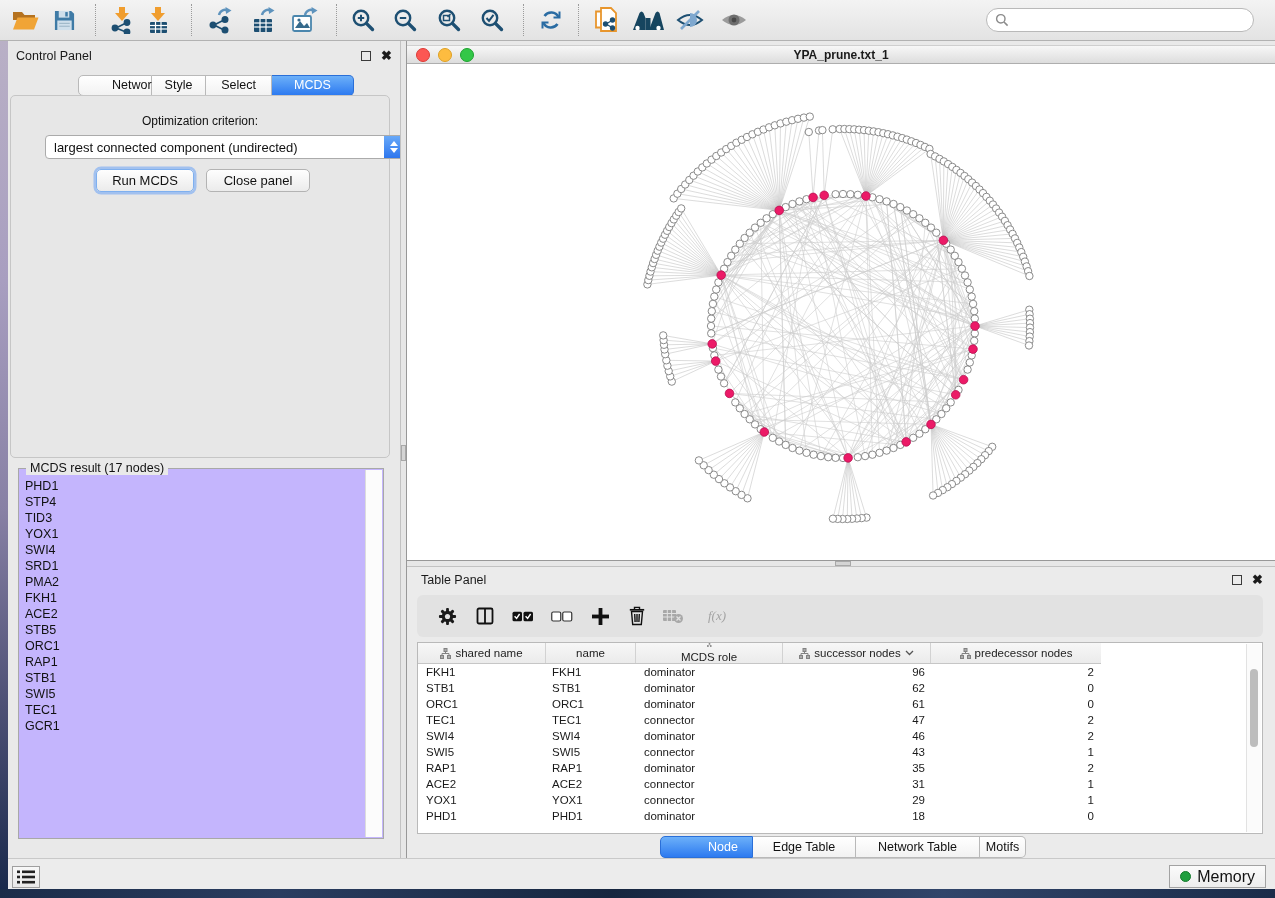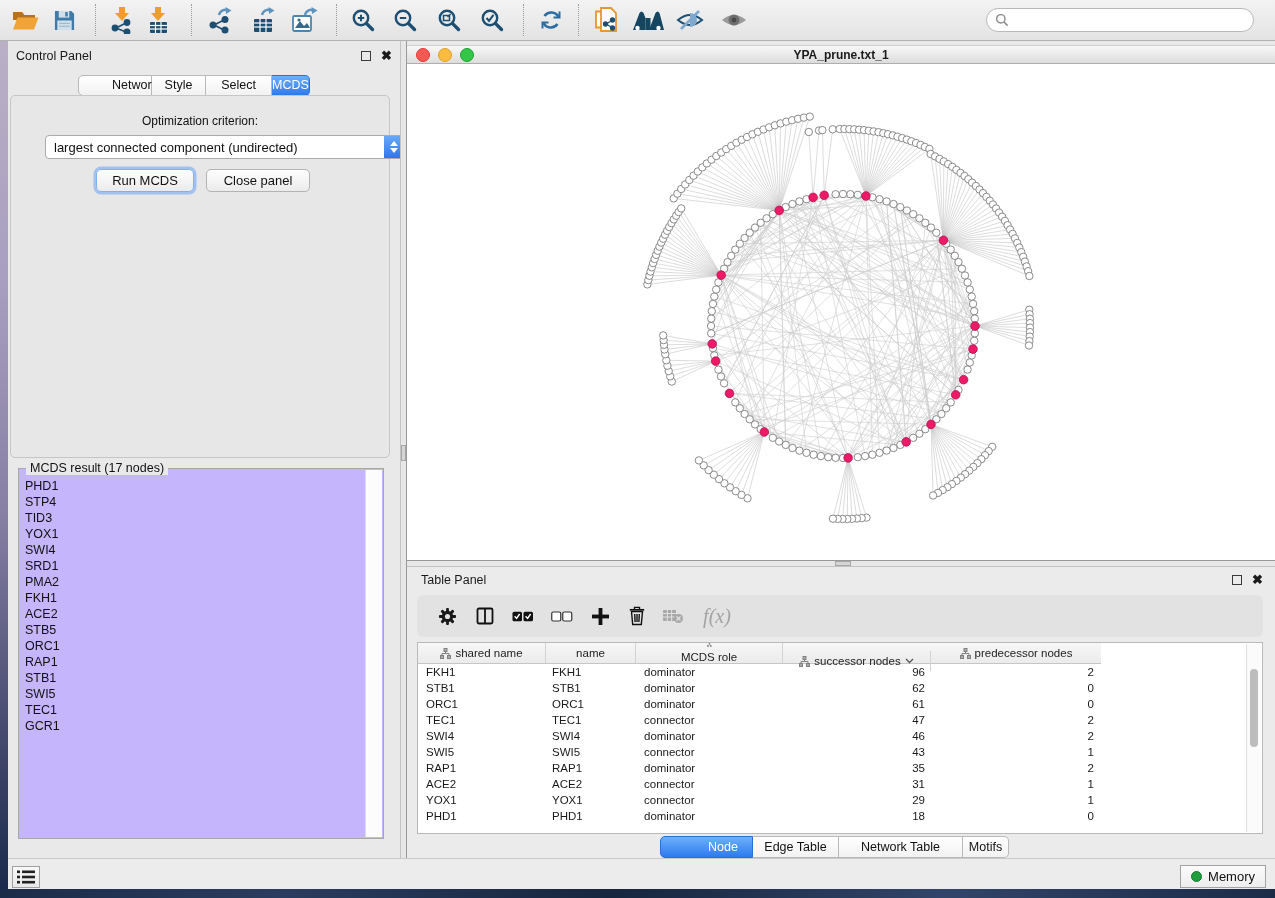--- a/index.html
+++ b/index.html
@@ -27,21 +27,21 @@
   .cp-header{position:absolute;left:8px;top:6px;right:8px;height:18px;display:flex;align-items:center;}
   .cp-header .spacer,.tp-header .spacer{flex:1;}
   .tabs{display:flex;}
   .tab{box-sizing:border-box;height:21px;line-height:19px;text-align:center;background:linear-gradient(#ffffff,#f2f2f2);
        border:1px solid #b9b9b9;border-left:none;font-size:12.5px;color:#111;}
   .tab:first-child{border-left:1px solid #b9b9b9;border-radius:5px 0 0 5px;padding-left:33px;}
   .tab:last-child{border-radius:0 5px 5px 0;}
   .tab.active{background:linear-gradient(#6cb0f9,#2d7af0);color:#fff;border-color:#2a6fd8;}
   .cp-tabs{position:absolute;left:70px;top:34px;}
   .cp-tabs .tab:nth-child(1){width:74px;}.cp-tabs .tab:nth-child(2){width:54px;}
-  .cp-tabs .tab:nth-child(3){width:66px;}.cp-tabs .tab:nth-child(4){width:38px;}
+  .cp-tabs .tab:nth-child(3){width:66px;}.cp-tabs .tab:nth-child(4){width:82px;}
   .cp-content{position:absolute;left:2px;top:54px;width:380px;height:363px;background:#e7e7e7;
               border:1px solid #c6c6c6;border-radius:5px;box-sizing:border-box;}
   .opt-label{position:absolute;left:0;right:0;top:18px;text-align:center;font-size:12px;color:#111;}
   .dropdown{position:absolute;left:34px;top:39px;width:360px;height:24px;background:#fff;border:1px solid #ababab;
             border-radius:4px;box-sizing:border-box;display:flex;align-items:center;}
   .dropdown .dd-text{flex:1;padding-left:8px;font-size:13px;color:#111;white-space:nowrap;}
   .dd-stepper{width:20px;height:22px;border-radius:0 3px 3px 0;background:linear-gradient(#68a9f9,#2d76ee);
               display:flex;flex-direction:column;align-items:center;justify-content:center;gap:2px;}
   .dd-up{width:0;height:0;border-left:4px solid transparent;border-right:4px solid transparent;border-bottom:5px solid #fff;}
   .dd-down{width:0;height:0;border-left:4px solid transparent;border-right:4px solid transparent;border-top:5px solid #fff;}
@@ -73,50 +73,50 @@
   .light.yellow{background:#fdbc40;border:0.5px solid #dea123;}
   .light.green{background:#33c748;border:0.5px solid #1da32f;}
   .nw-title{position:absolute;left:0;right:0;text-align:center;font-size:12px;font-weight:bold;color:#1a1a1a;}
   .nw-canvas{position:absolute;left:0;right:0;top:23px;bottom:0;background:#fff;}
   .nw-canvas svg{display:block;}
   
   .table-panel{position:absolute;left:407px;top:567px;width:868px;height:291px;background:#ebebeb;}
   .tp-header{position:absolute;left:14px;right:12px;top:4px;height:18px;display:flex;align-items:center;}
   .tp-toolbar{position:absolute;left:10px;top:28px;width:846px;height:42px;background:#e2e2e2;border-radius:6px;}
   .tt-icon{position:absolute;top:0;height:42px;display:flex;align-items:center;justify-content:center;width:32px;}
-  .fx{font-family:"Liberation Serif",serif;font-style:italic;font-size:20px;color:#a3a3a3;}
+  .fx{font-family:"Liberation Serif",serif;font-style:italic;font-size:13px;color:#a3a3a3;}
   .tp-table{position:absolute;left:10px;top:75px;width:846px;height:192px;background:#fff;
             border:1px solid #b9b9b9;box-sizing:border-box;overflow:hidden;}
   .thead{position:absolute;left:0;top:0;width:683px;height:21px;background:linear-gradient(#f7f7f7,#ebebeb);
          border-bottom:1px solid #c6c6c6;box-sizing:border-box;display:flex;}
   .th{display:flex;align-items:center;justify-content:center;gap:4px;font-size:11.5px;color:#222;
       border-right:1px solid #d2d2d2;box-sizing:border-box;height:100%;}
-  .th.w1{width:128px;}.th.w2{width:90px;}.th.w3{width:147px;flex-direction:column;}.th.w4{width:148px;margin-top:8px;}.th.w5{width:170px;border-right:none;}
+  .th.w1{width:128px;}.th.w2{width:90px;}.th.w3{width:147px;flex-direction:column;}.th.w4{width:148px;}.th.w5{width:170px;border-right:none;}
   .tbody{position:absolute;left:0;top:21px;right:16px;}
   .trow{display:flex;height:16px;align-items:center;font-size:11.5px;color:#1a1a1a;}
   .td{box-sizing:border-box;white-space:nowrap;overflow:hidden;}
   .td.c1{width:128px;padding-left:8px;}
   .td.c2{width:90px;padding-left:6px;}
   .td.c3{width:147px;padding-left:8px;}
   .td.c4{width:148px;text-align:right;padding-right:6px;}
   .td.c5{width:170px;text-align:right;padding-right:7px;}
   .tscroll{position:absolute;top:1px;bottom:1px;right:1px;width:14px;background:#fbfbfb;border-left:1px solid #e2e2e2;}
   .tscroll .thumb{position:absolute;left:3px;top:25px;width:8px;height:78px;background:#bdbdbd;border-radius:4px;}
   .tp-tabs{position:absolute;left:253px;top:269px;}
   .tp-tabs .tab{height:22px;line-height:20px;}
-  .tp-tabs .tab:nth-child(1){width:93px;}.tp-tabs .tab:nth-child(2){width:86px;}
+  .tp-tabs .tab:nth-child(1){width:93px;}.tp-tabs .tab:nth-child(2){width:103px;}
   .tp-tabs .tab:nth-child(3){width:124px;}.tp-tabs .tab:nth-child(4){width:46px;}
   
   .status-bar{position:absolute;left:8px;top:858px;width:1267px;height:31px;background:#ececec;
               border-top:1px solid #c9c9c9;box-sizing:border-box;}
   .list-btn{position:absolute;left:4px;top:7px;width:28px;height:22px;background:linear-gradient(#f8f8f8,#e8e8e8);
             border:1px solid #9f9f9f;display:flex;align-items:center;justify-content:center;box-sizing:border-box;}
   .memory-btn{position:absolute;right:9px;top:6px;height:23px;border:1px solid #a2a2a2;
               background:linear-gradient(#fbfbfb,#ededed);display:flex;align-items:center;gap:6px;
-              padding:0 10px;font-size:13px;color:#111;box-sizing:border-box;}
+              padding:0 10px;font-size:16px;color:#111;box-sizing:border-box;}
   .mem-dot{width:11px;height:11px;border-radius:50%;background:#1f9e3e;border:1px solid #157a2d;box-sizing:border-box;}
 </style>
 </head>
 <body>
 
 <div class="app">
 
   <div class="toolbar">
     <div class="tb-btn" style="left:5px">
       <svg width="28" height="24" viewBox="0 0 28 24">

